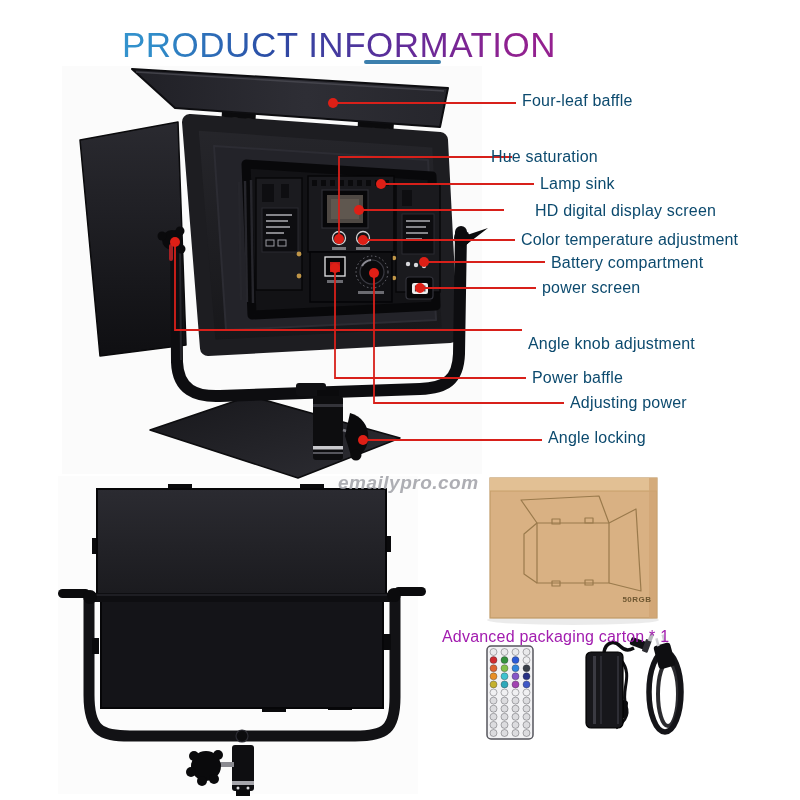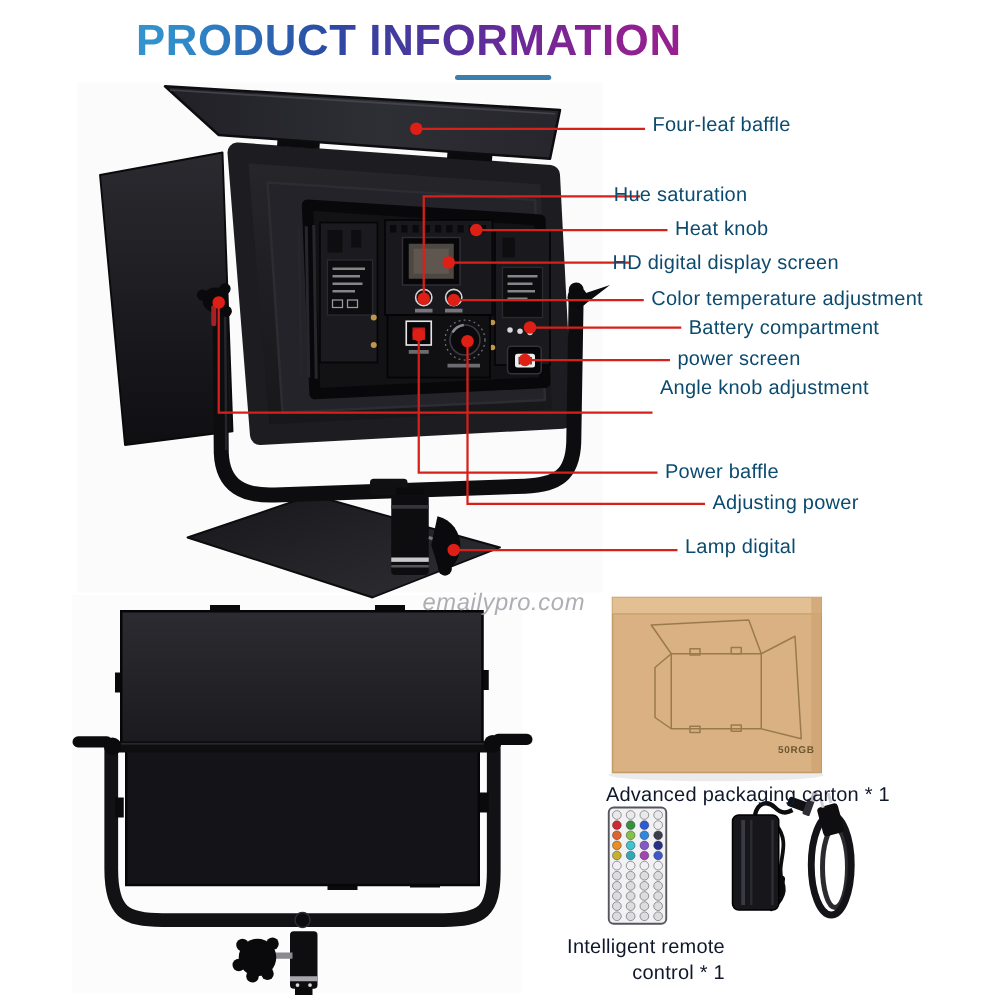--- a/index.html
+++ b/index.html
@@ -3,39 +3,39 @@
 <meta charset="utf-8">
 <style>
   html,body{margin:0;padding:0;}
   body{
     width:800px;height:800px;position:relative;overflow:hidden;
     background:#ffffff;
     font-family:"Liberation Sans", sans-serif;
   }
   .stage{position:absolute;inset:0;}
   h1.title{
-    position:absolute;top:13px;left:0;width:654px;margin:0;
-    text-align:center;font-size:35px;font-weight:700;letter-spacing:.5px;
+    position:absolute;top:13px;left:0;width:654px;margin:12px;
+    text-align:center;font-size:35px;font-weight:400;letter-spacing:.5px;
     background:linear-gradient(90deg,#46abdc 0%,#2f8cc9 22%,#2b4aa4 40%,#5c2d9a 58%,#8f2190 76%,#a2208f 100%);
     -webkit-background-clip:text;background-clip:text;color:transparent;
   }
   .title-underline{
     position:absolute;left:364px;top:60px;width:77px;height:4px;
     background:#3c7fad;border-radius:2px;
   }
   .callout-label{
     position:absolute;font-size:16px;color:#0c4a6e;letter-spacing:.2px;
     white-space:nowrap;line-height:18px;
   }
   .caption{
-    position:absolute;font-size:16px;color:#0f172a;letter-spacing:.2px;
-    text-align:right;line-height:21px;
+    position:absolute;font-size:16px;color:#a21caf;letter-spacing:.2px;
+    text-align:left;line-height:21px;
   }
   .watermark{
-    position:absolute;left:338px;top:472px;font-size:19px;font-weight:400;
+    position:absolute;left:338px;top:472px;font-size:19px;font-weight:700;
     font-style:italic;color:#a0a1a7;opacity:.85;letter-spacing:.5px;
   }
   .box-print{
     position:absolute;left:618px;top:595px;width:38px;text-align:center;
     font-size:8px;font-weight:700;color:#6e5731;letter-spacing:.5px;
   }
   svg{position:absolute;left:0;top:0;}
 </style>
 </head>
 <body>
@@ -379,29 +379,28 @@
           <rect x="656" y="644" width="17" height="24" rx="3" fill="#0e0e11"></rect>
           <rect x="660" y="637" width="2.5" height="8" fill="#cfcfd4"></rect>
           <rect x="667" y="635" width="2.5" height="8" fill="#cfcfd4"></rect>
         </g>
       </g>
     </g>
   </svg>
 
   <div class="callout-label" style="left:522px;top:92px">Four-leaf baffle</div>
   <div class="callout-label" style="left:491px;top:148px">Hue saturation</div>
-  <div class="callout-label" style="left:540px;top:175px">Heat knob</div>
-  <div class="callout-label" style="left:490px;top:202px">HD digital display screen</div>
+  <div class="callout-label" style="left:540px;top:175px">Lamp sink</div>
+  <div class="callout-label" style="left:535px;top:202px">HD digital display screen</div>
   <div class="callout-label" style="left:521px;top:231px">Color temperature adjustment</div>
   <div class="callout-label" style="left:551px;top:254px">Battery compartment</div>
   <div class="callout-label" style="left:542px;top:279px">power screen</div>
-  <div class="callout-label" style="left:528px;top:302px">Angle knob adjustment</div>
+  <div class="callout-label" style="left:528px;top:335px">Angle knob adjustment</div>
   <div class="callout-label" style="left:532px;top:369px">Power baffle</div>
   <div class="callout-label" style="left:570px;top:394px">Adjusting power</div>
-  <div class="callout-label" style="left:548px;top:429px">Lamp digital</div>
+  <div class="callout-label" style="left:548px;top:429px">Angle locking</div>
 
   <div class="watermark">emailypro.com</div>
   <div class="box-print">50RGB</div>
 
   <div class="caption" style="left:442px;top:626px;width:270px">Advanced packaging carton * 1</div>
-  <div class="caption" style="left:418px;top:747px;width:162px">Intelligent remote control * 1</div>
 
 </div>
 
 </body></html>

